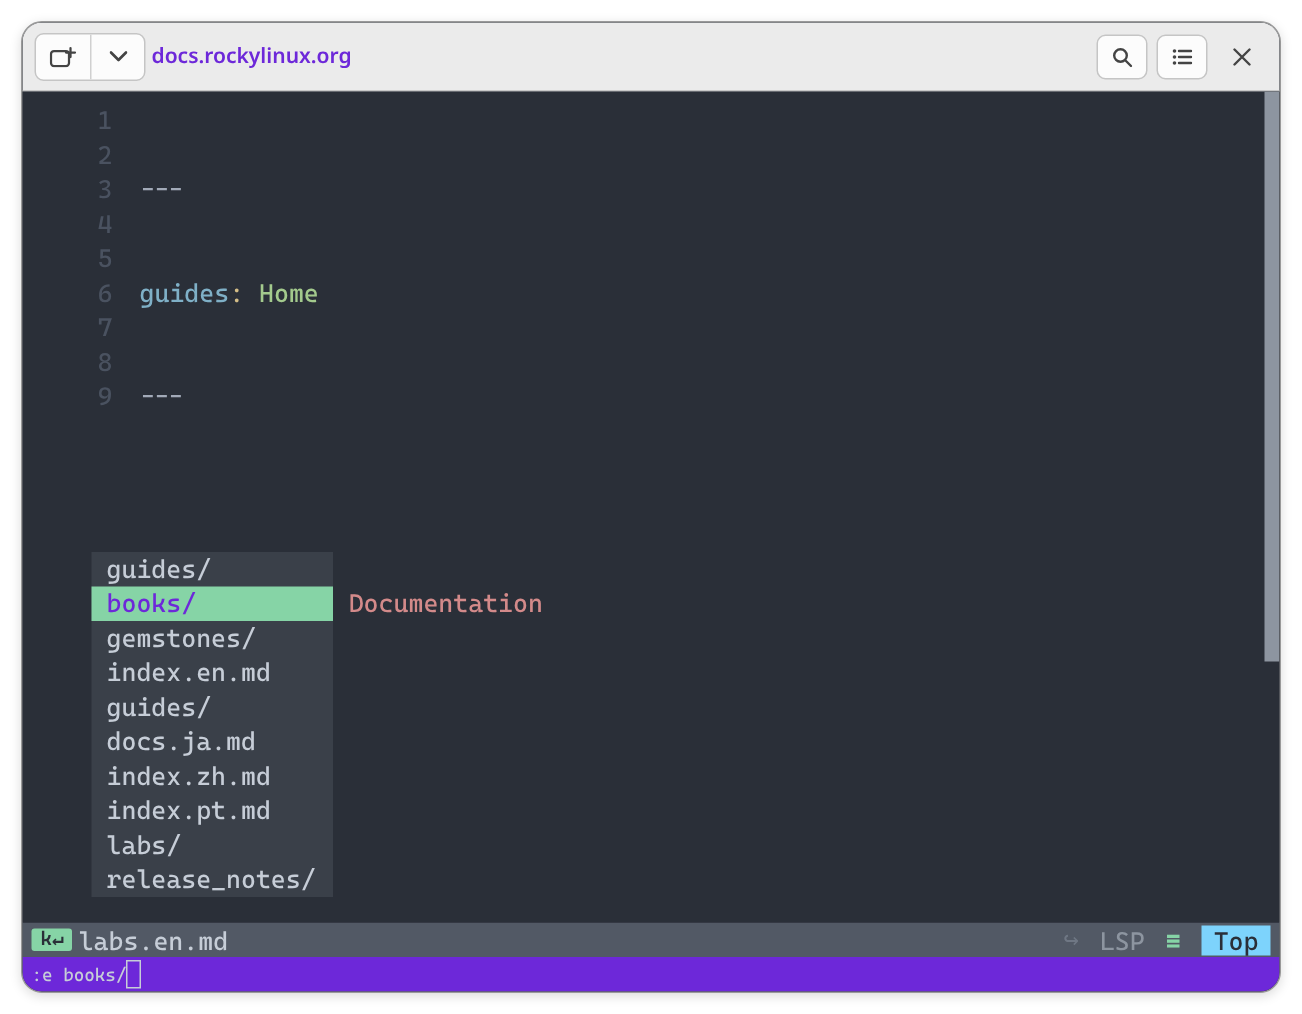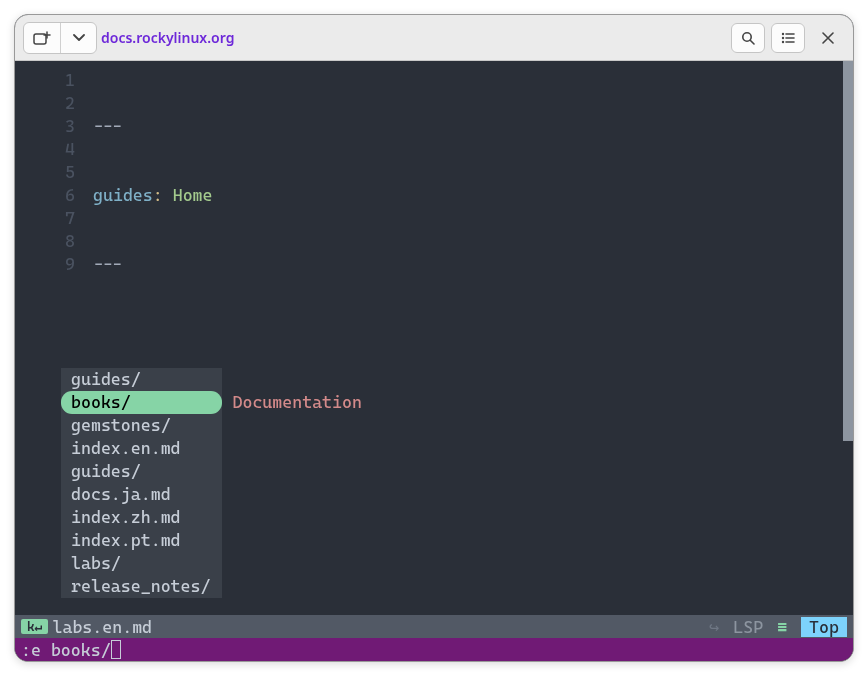--- a/index.html
+++ b/index.html
@@ -135,22 +135,21 @@
       line-height: 23px;
     }
     .completion .item {
       padding: 0 10px;
       color: #c6cdd7;
       height: 23px;
       cursor: pointer;
     }
     .completion .item.selected {
       background: #86d4a6;
-      color: #000000;
-      border-radius: 11px;
+      color: #6d28d9;
     }
 
     .statusbar {
       height: 23px;
       background: #525965;
       display: flex;
       align-items: center;
       font-size: 17px;
       color: #c6cdd7;
       padding: 0 6px;
@@ -170,23 +169,23 @@
     }
     .status-mid { flex: 1; }
     .status-right { display: flex; align-items: center; gap: 14px; }
     .status-lsp { color: #8d95a0; }
     .status-top { background: #7dd3fc; color: #2a2f38; padding: 0 8px; }
     .status-arrow { color: #6f7784; }
     .status-eq { color: #86d4a6; font-weight: bold; }
 
     .cmdline {
       height: 23px;
-      background: #701a75;
+      background: #6d28d9;
       color: #c6cdd7;
-      font-size: 17px;
+      font-size: 12px;
       padding: 0 6px;
       display: flex;
       align-items: center;
     }
     .cursor {
       display: inline-block;
       width: 10px;
       height: 19px;
       border: 1px solid #c6cdd7;
       margin-left: 0px;

